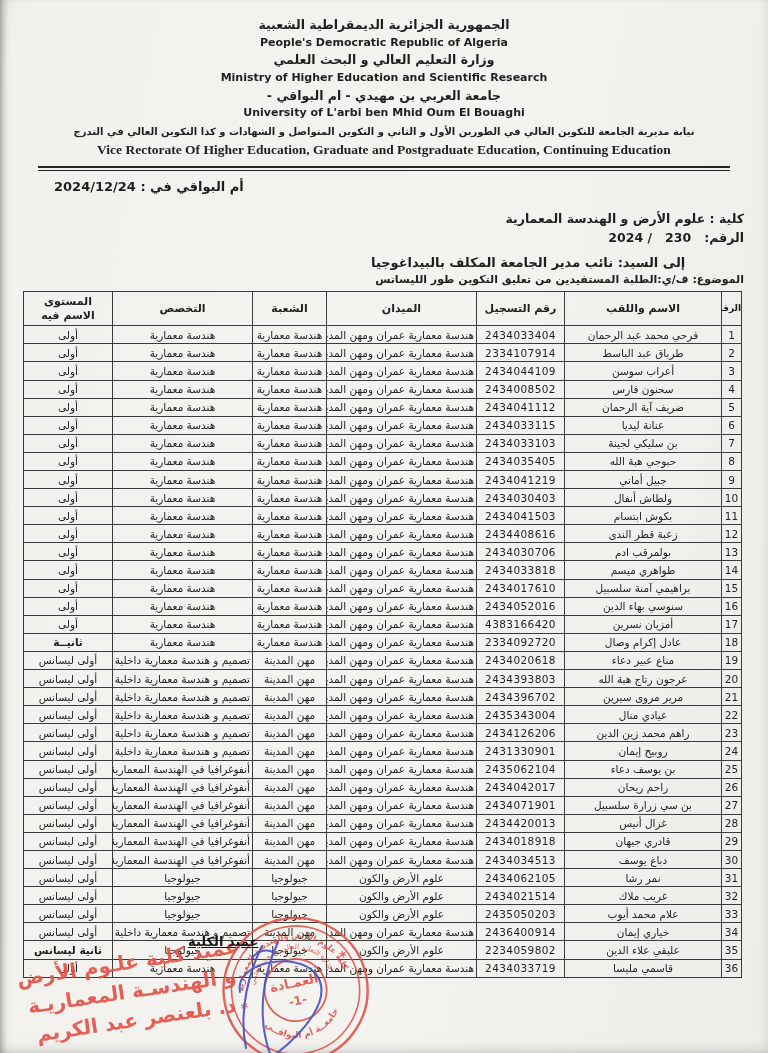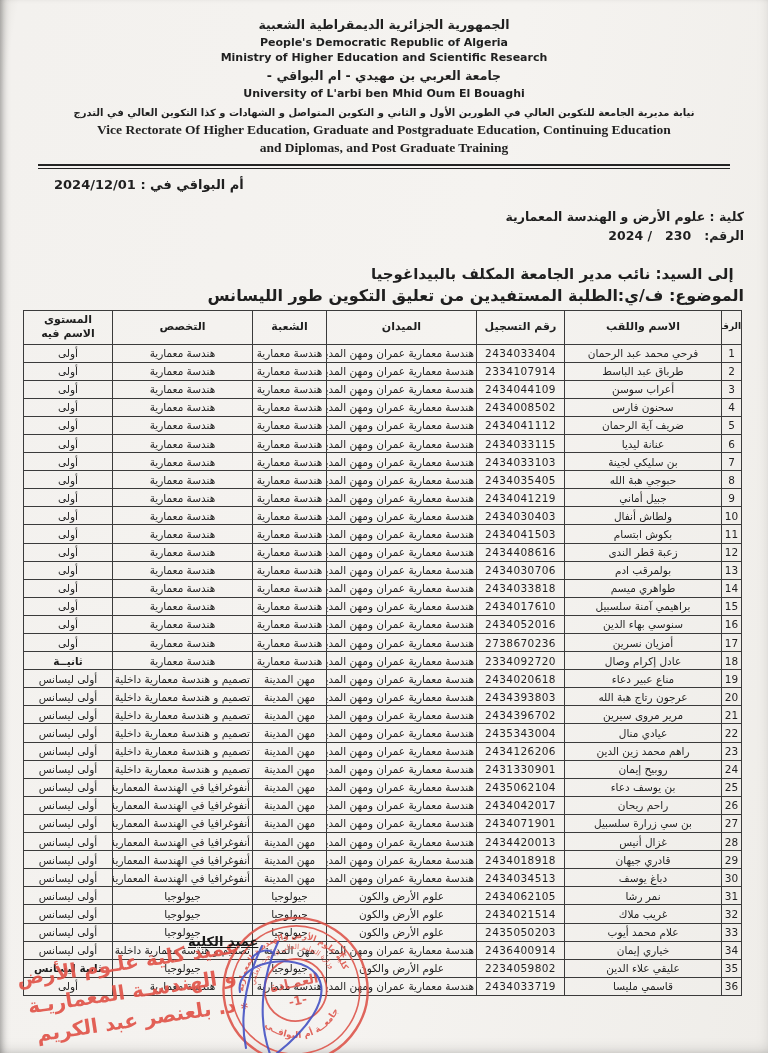--- a/index.html
+++ b/index.html
@@ -25,22 +25,22 @@
   .hdr .en-serif{font-family:"Liberation Serif",serif;font-weight:bold;font-size:13.5px;margin:1px 0;}
   .rule{
     width:692px;margin:7px auto 0 auto;height:2px;
     border-top:2px solid #242424;border-bottom:1px solid #242424;
   }
   
   .info{direction:rtl;position:relative;padding:6px 24px 0 24px;font-weight:bold;}
   .info-row{display:flex;justify-content:space-between;align-items:flex-start;}
   .info-right{text-align:right;font-size:12.5px;line-height:1.55;margin-top:32px;}
   .info-left{direction:rtl;text-align:left;font-size:13px;padding-left:30px;padding-top:2px;}
-  .to-line{direction:rtl;font-size:15px;margin-top:19px;padding-left:347px;text-align:left;white-space:nowrap;}
-  .subject-line{direction:rtl;font-size:16px;margin-top:3px;padding-left:266px;text-align:right;white-space:nowrap;}
+  .to-line{direction:rtl;font-size:13px;margin-top:8px;padding-left:347px;text-align:left;white-space:nowrap;}
+  .subject-line{direction:rtl;font-size:11px;margin-top:3px;padding-left:266px;text-align:right;white-space:nowrap;}
   
   table.students{
     direction:rtl;
     border-collapse:collapse;
     table-layout:fixed;
     margin:5px 0 0 23px;
     width:718px;
     background:transparent;
   }
   table.students col.c-no{width:20px;}
@@ -87,37 +87,37 @@
   }
 </style>
 </head>
 <body>
 
 <div class="page">
 
   <div class="hdr">
     <div class="ar">الجمهورية الجزائرية الديمقراطية الشعبية</div>
     <div class="en">People's Democratic Republic of Algeria</div>
+    <div class="ar">وزارة التعليم العالي و البحث العلمي</div>
     <div class="en">Ministry of Higher Education and Scientific Research</div>
     <div class="ar">جامعة العربي بن مهيدي - ام البواقي -</div>
     <div class="en">University of L'arbi ben Mhid Oum El Bouaghi</div>
     <div class="ar small">نيابة مديرية الجامعة للتكوين العالي في الطورين الأول و الثاني و التكوين المتواصل و الشهادات و كذا التكوين العالي في التدرج</div>
     <div class="en-serif">Vice Rectorate Of Higher Education, Graduate and Postgraduate Education, Continuing Education</div>
-    <div class="en-serif">and Diplomas, and Post Graduate Training</div>
   </div>
 
   <div class="rule"></div>
 
   <div class="info">
     <div class="info-row">
       <div class="info-right">
         <div>كلية : علوم الأرض و الهندسة المعمارية</div>
         <div>الرقم:&nbsp;&nbsp;&nbsp;230&nbsp;&nbsp;&nbsp;/ 2024</div>
       </div>
-      <div class="info-left">أم البواقي في : 2024/12/01</div>
+      <div class="info-left">أم البواقي في : 2024/12/24</div>
     </div>
     <div class="to-line">إلى السيد: نائب مدير الجامعة المكلف بالبيداغوجيا</div>
     <div class="subject-line">الموضوع: ف/ي:الطلبة المستفيدين من تعليق التكوين طور الليسانس</div>
   </div>
 
   <table class="students">
     <colgroup>
       <col class="c-no">
         <col class="c-name">
         <col class="c-reg">
@@ -281,21 +281,21 @@
           <td class="c-name">سنوسي بهاء الدين</td>
           <td class="c-reg">2434052016</td>
           <td class="c-field">هندسة معمارية عمران ومهن المدينة</td>
           <td class="c-branch">هندسة معمارية</td>
           <td class="c-specialty">هندسة معمارية</td>
           <td class="c-level">أولى</td>
         </tr>
         <tr>
           <td class="c-no">17</td>
           <td class="c-name">أمزيان نسرين</td>
-          <td class="c-reg">2738670236</td>
+          <td class="c-reg">4383166420</td>
           <td class="c-field">هندسة معمارية عمران ومهن المدينة</td>
           <td class="c-branch">هندسة معمارية</td>
           <td class="c-specialty">هندسة معمارية</td>
           <td class="c-level">أولى</td>
         </tr>
         <tr>
           <td class="c-no">18</td>
           <td class="c-name">عادل إكرام وصال</td>
           <td class="c-reg">2334092720</td>
           <td class="c-field">هندسة معمارية عمران ومهن المدينة</td>

